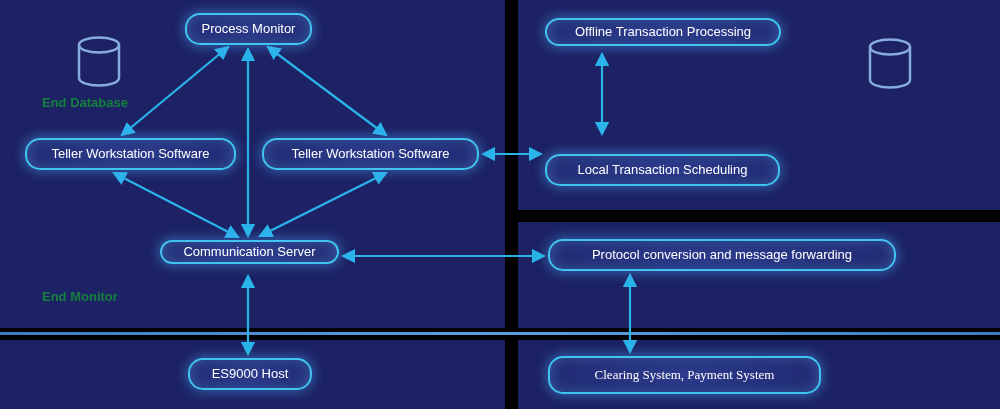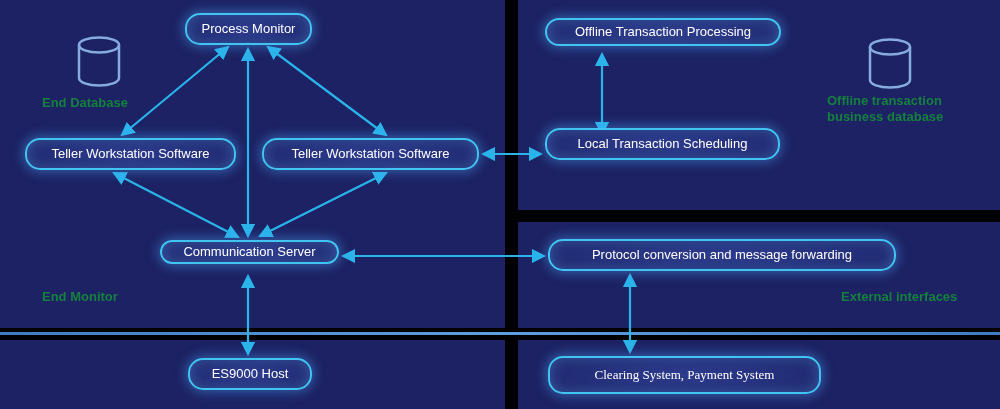--- a/index.html
+++ b/index.html
@@ -131,41 +131,36 @@
   </div>
 
   <div class="node" style="left:160px; top:240px; width:179px; height:24px;">
     <span>Communication Server</span>
   </div>
 
   <div class="node" style="left:545px; top:18px; width:236px; height:28px;">
     <span>Offline Transaction Processing</span>
   </div>
 
-  <div class="node" style="left:545px; top:128px; width:235px; height:32px;">
+  <div class="node" style="left:545px; top:154px; width:235px; height:32px;">
     <span>Local Transaction Scheduling</span>
   </div>
 
   <div class="node" style="left:548px; top:239px; width:348px; height:32px;">
     <span>Protocol conversion and message forwarding</span>
   </div>
 
   <div class="node" style="left:188px; top:358px; width:124px; height:32px;">
     <span>ES9000 Host</span>
   </div>
 
   <div class="node" style="left:548px; top:356px; width:273px; height:38px;font-family:Liberation Serif, serif;">
     <span>Clearing System, Payment System</span>
   </div>
 
   <div class="flabel" style="left:42px; top:95px;">End Database</div>
 
   <div class="flabel" style="left:42px; top:289px;">End Monitor</div>
 
-  <div class="flabel multiline" style="left:827px; top:93px; width:150px;">
-    <span>Offline transaction</span>
-    <span>business database</span>
-  </div>
 
 
-  <div class="flabel" style="left:841px; top:289px;">External interfaces</div>
 
 </div>
 
 </body></html>

